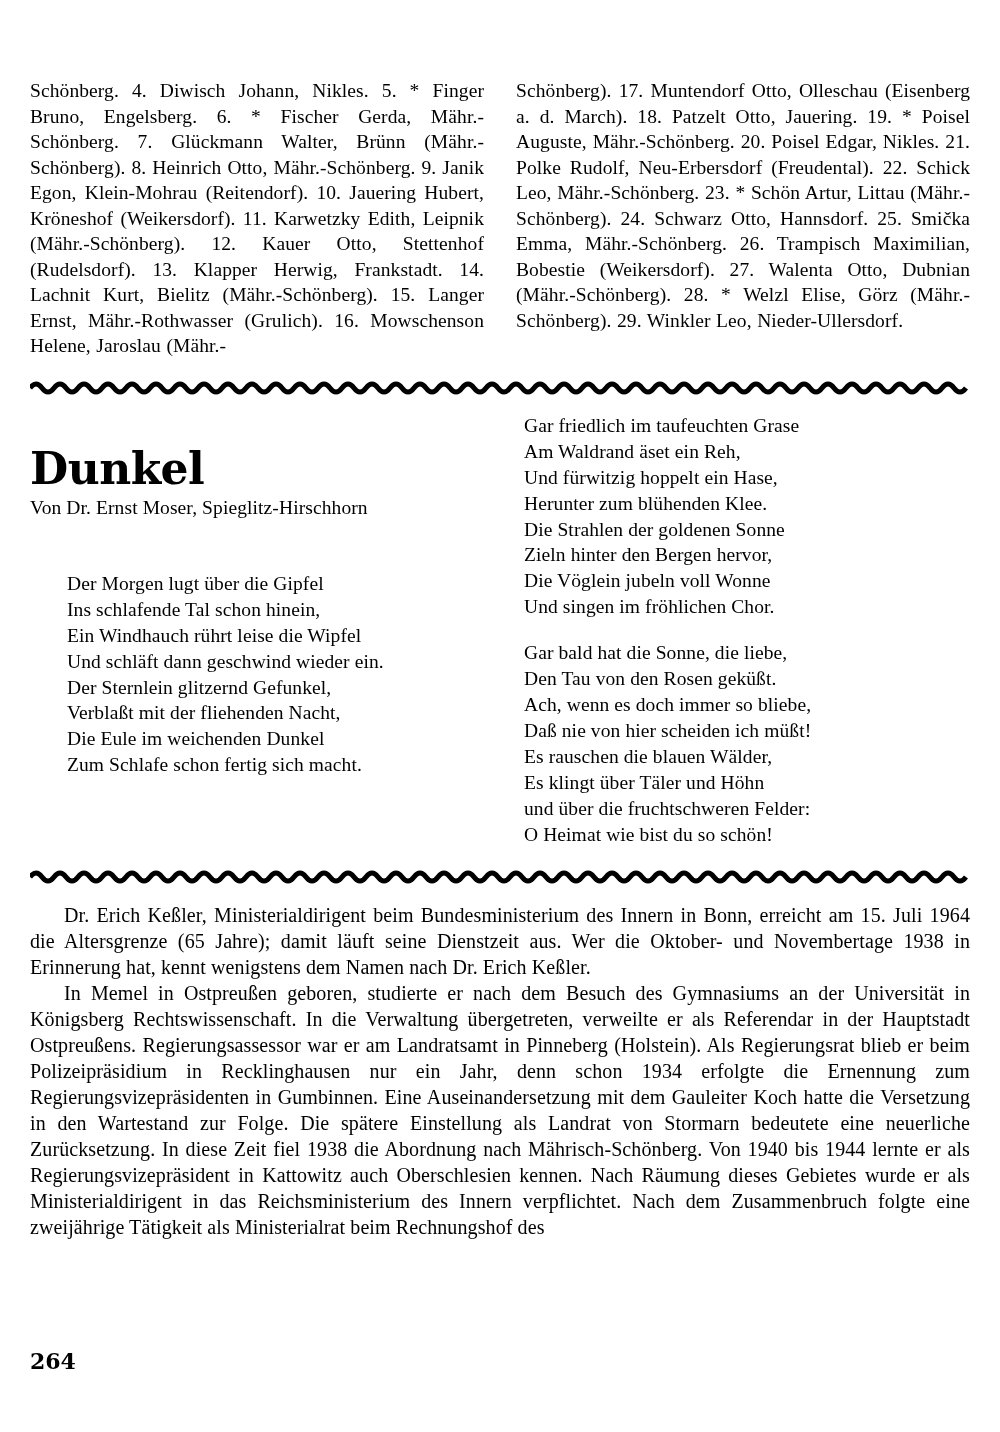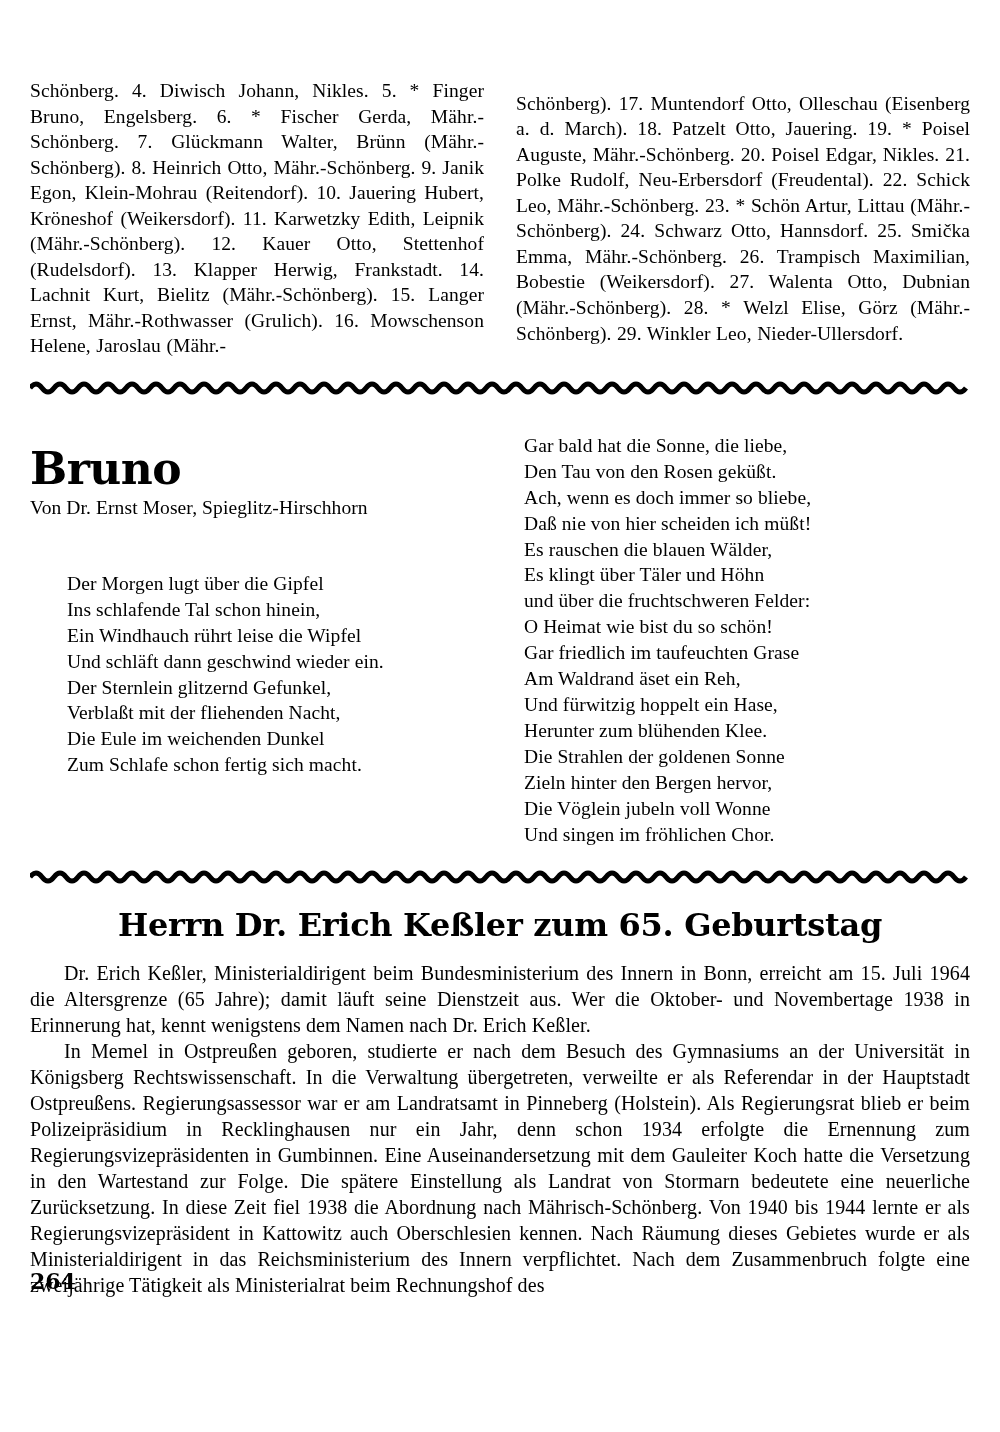--- a/index.html
+++ b/index.html
@@ -26,21 +26,20 @@
     position: absolute;
     left: 30px;
     top: 78px;
     width: 940px;
   }
 
   
   .cols {
     display: flex;
     gap: 32px;
-    align-items: center;
   }
   .col {
     width: 458px;
   }
   .namelist {
     font-size: 19.5px;
     line-height: 1.31;
     text-align: justify;
     letter-spacing: 0.1px;
     word-spacing: 0.5px;
@@ -102,21 +101,21 @@
     line-height: 1.30;
     text-align: justify;
     letter-spacing: 0.1px;
   }
   .article-body p { margin: 0; }
   .article-body p.indent { text-indent: 34px; }
 
   .folio {
     position: absolute;
     left: 30px;
-    top: 1268px;
+    top: 1348px;
     font-family: "DejaVu Serif", serif;
     font-weight: bold;
     font-size: 22px;
     text-align: right;
   }
 </style>
 </head>
 <body>
 
 <div class="page">
@@ -132,59 +131,58 @@
     </div>
 
     <div class="wave">
       <svg width="940" height="16" viewBox="0 0 940 16" xmlns="http://www.w3.org/2000/svg">
         <path d="M0,9 Q6,1 12,9 T24,9 T36,9 T48,9 T60,9 T72,9 T84,9 T96,9 T108,9 T120,9 T132,9 T144,9 T156,9 T168,9 T180,9 T192,9 T204,9 T216,9 T228,9 T240,9 T252,9 T264,9 T276,9 T288,9 T300,9 T312,9 T324,9 T336,9 T348,9 T360,9 T372,9 T384,9 T396,9 T408,9 T420,9 T432,9 T444,9 T456,9 T468,9 T480,9 T492,9 T504,9 T516,9 T528,9 T540,9 T552,9 T564,9 T576,9 T588,9 T600,9 T612,9 T624,9 T636,9 T648,9 T660,9 T672,9 T684,9 T696,9 T708,9 T720,9 T732,9 T744,9 T756,9 T768,9 T780,9 T792,9 T804,9 T816,9 T828,9 T840,9 T852,9 T864,9 T876,9 T888,9 T900,9 T912,9 T924,9 T936,9" fill="none" stroke="#000" stroke-width="5"></path>
       </svg>
     </div>
 
     <div class="poem-wrap">
       <div class="poem-left">
-        <div class="heimat-title">Bruno</div>
+        <div class="heimat-title">Dunkel</div>
         <div class="byline">Von Dr. Ernst Moser, Spieglitz-Hirschhorn</div>
         <pre class="stanza first-left" style="font-family:'Liberation Serif',serif;white-space:pre-wrap;margin-left:37px;">Der Morgen lugt über die Gipfel
 Ins schlafende Tal schon hinein,
 Ein Windhauch rührt leise die Wipfel
 Und schläft dann geschwind wieder ein.
 Der Sternlein glitzernd Gefunkel,
 Verblaßt mit der fliehenden Nacht,
 Die Eule im weichenden Dunkel
 Zum Schlafe schon fertig sich macht.</pre>
       </div>
       <div class="poem-right">
+        <pre class="stanza r1" style="font-family:'Liberation Serif',serif;white-space:pre-wrap;">Gar friedlich im taufeuchten Grase
+Am Waldrand äset ein Reh,
+Und fürwitzig hoppelt ein Hase,
+Herunter zum blühenden Klee.
+Die Strahlen der goldenen Sonne
+Zieln hinter den Bergen hervor,
+Die Vöglein jubeln voll Wonne
+Und singen im fröhlichen Chor.</pre>
         <pre class="stanza r2" style="font-family:'Liberation Serif',serif;white-space:pre-wrap;">Gar bald hat die Sonne, die liebe,
 Den Tau von den Rosen geküßt.
 Ach, wenn es doch immer so bliebe,
 Daß nie von hier scheiden ich müßt!
 Es rauschen die blauen Wälder,
 Es klingt über Täler und Höhn
 und über die fruchtschweren Felder:
 O Heimat wie bist du so schön!</pre>
-        <pre class="stanza r1" style="font-family:'Liberation Serif',serif;white-space:pre-wrap;">Gar friedlich im taufeuchten Grase
-Am Waldrand äset ein Reh,
-Und fürwitzig hoppelt ein Hase,
-Herunter zum blühenden Klee.
-Die Strahlen der goldenen Sonne
-Zieln hinter den Bergen hervor,
-Die Vöglein jubeln voll Wonne
-Und singen im fröhlichen Chor.</pre>
       </div>
     </div>
 
     <div class="wave">
       <svg width="940" height="16" viewBox="0 0 940 16" xmlns="http://www.w3.org/2000/svg">
         <path d="M0,9 Q6,1 12,9 T24,9 T36,9 T48,9 T60,9 T72,9 T84,9 T96,9 T108,9 T120,9 T132,9 T144,9 T156,9 T168,9 T180,9 T192,9 T204,9 T216,9 T228,9 T240,9 T252,9 T264,9 T276,9 T288,9 T300,9 T312,9 T324,9 T336,9 T348,9 T360,9 T372,9 T384,9 T396,9 T408,9 T420,9 T432,9 T444,9 T456,9 T468,9 T480,9 T492,9 T504,9 T516,9 T528,9 T540,9 T552,9 T564,9 T576,9 T588,9 T600,9 T612,9 T624,9 T636,9 T648,9 T660,9 T672,9 T684,9 T696,9 T708,9 T720,9 T732,9 T744,9 T756,9 T768,9 T780,9 T792,9 T804,9 T816,9 T828,9 T840,9 T852,9 T864,9 T876,9 T888,9 T900,9 T912,9 T924,9 T936,9" fill="none" stroke="#000" stroke-width="5"></path>
       </svg>
     </div>
 
     <div>
-      <h1 class="article-head">Herrn Dr. Erich Keßler zum 65. Geburtstag</h1>
       <div class="article-body">
         <p class="indent">Dr. Erich Keßler, Ministerialdirigent beim Bundesministerium des Innern in Bonn, erreicht am 15. Juli 1964 die Altersgrenze (65 Jahre); damit läuft seine Dienstzeit aus. Wer die Oktober- und Novembertage 1938 in Erinnerung hat, kennt wenigstens dem Namen nach Dr. Erich Keßler.</p>
         <p class="indent">In Memel in Ostpreußen geboren, studierte er nach dem Besuch des Gymnasiums an der Universität in Königsberg Rechtswissenschaft. In die Verwaltung übergetreten, verweilte er als Referendar in der Hauptstadt Ostpreußens. Regierungsassessor war er am Landratsamt in Pinneberg (Holstein). Als Regierungsrat blieb er beim Polizeipräsidium in Recklinghausen nur ein Jahr, denn schon 1934 erfolgte die Ernennung zum Regierungsvizepräsidenten in Gumbinnen. Eine Auseinandersetzung mit dem Gauleiter Koch hatte die Versetzung in den Wartestand zur Folge. Die spätere Einstellung als Landrat von Stormarn bedeutete eine neuerliche Zurücksetzung. In diese Zeit fiel 1938 die Abordnung nach Mährisch-Schönberg. Von 1940 bis 1944 lernte er als Regierungsvizepräsident in Kattowitz auch Oberschlesien kennen. Nach Räumung dieses Gebietes wurde er als Ministerialdirigent in das Reichsministerium des Innern verpflichtet. Nach dem Zusammenbruch folgte eine zweijährige Tätigkeit als Ministerialrat beim Rechnungshof des</p>
       </div>
     </div>
 
   </div>
 
   <div class="folio">264</div>
 </div>

